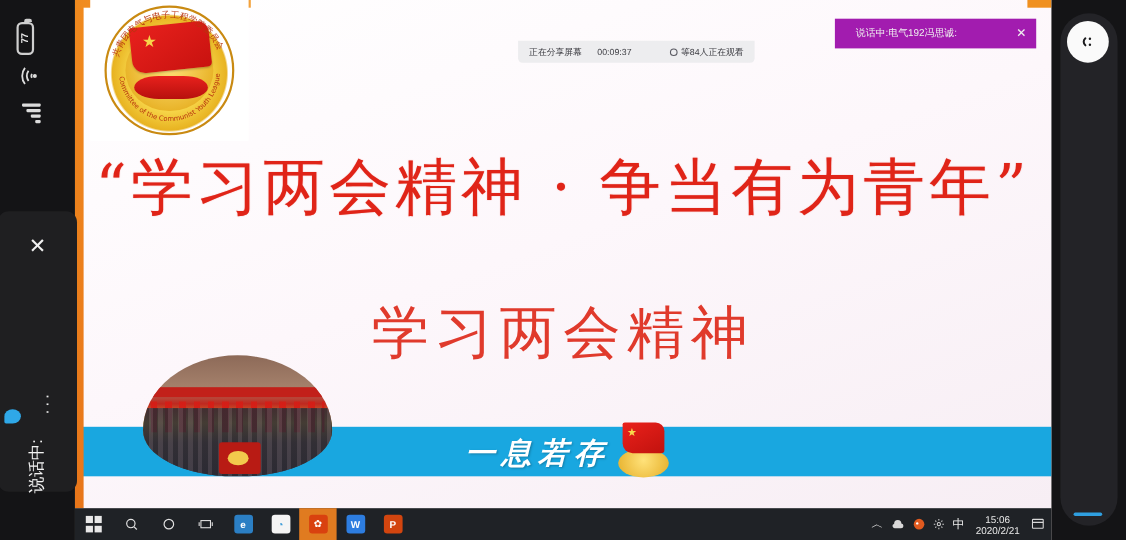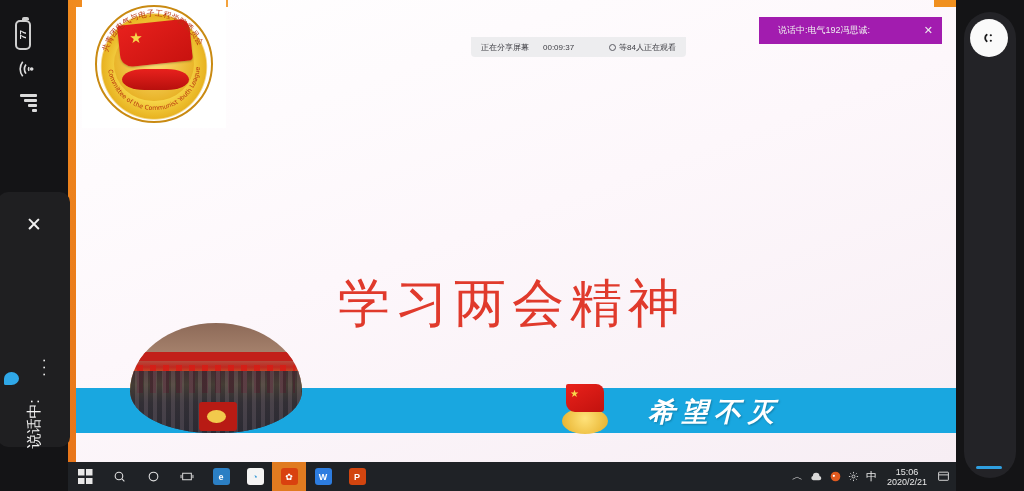--- a/index.html
+++ b/index.html
@@ -238,38 +238,39 @@
                 <textPath href="#arcT" startOffset="8%">共青团电气与电子工程学院委员会</textPath>
               </text>
               <text font-size="6.2" fill="#b8340f" font-family="DejaVu Sans, sans-serif">
                 <textPath href="#arcB" startOffset="4%">Committee of the Communist Youth League</textPath>
               </text>
             </svg>
           </div>
         </div>
       </div>
 
+      <div class="title1">“学习两会精神 · 争当有为青年”</div>
       <div class="title2">学习两会精神</div>
 
       <div class="blue-band"></div>
 
       <div class="photo">
         <div class="banner"></div>
           <div class="flags"></div>
         <div class="rows"></div>
           <div class="podium"></div>
           <div class="emblem"></div>
       </div>
 
+      <div class="calli left">一息若存</div>
       <div class="mini-emblem">
         <div class="d"></div>
           <div class="f"></div>
           <div class="s">★</div>
       </div>
-      <div class="calli right">希望不灭</div>
     </div>
 
     <div class="taskbar">
       <div class="tb-left">
         <div class="tb-btn">
           <div class="win-logo"></div>
         </div>
         <div class="tb-btn">
           <svg viewBox="0 0 24 24" width="13" height="13" fill="none" stroke="#e0e0e0" stroke-width="2">
             <circle cx="11" cy="11" r="7"></circle>

